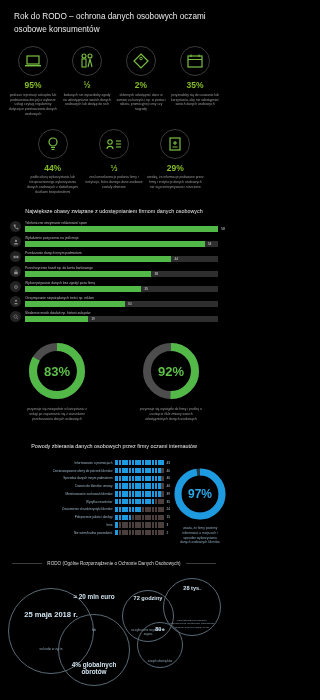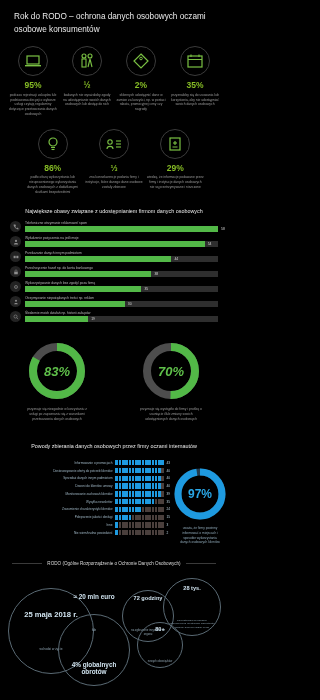--- a/index.html
+++ b/index.html
@@ -41,21 +41,21 @@
   }
   .bbody { flex:1; }
   .blabel { font-size:3.3px; color:#b9b9b9; margin-bottom:1px; }
   .btrack { height:6px; background:#2e2e2e; position:relative; }
   .bfill { height:100%; background:#52b847; }
   .bval { position:absolute; top:0; height:6px; line-height:6px; font-size:3.4px; color:#d8d8d8; padding-left:3px; }
 
   
   .donuts { display:flex; padding:14px 0 0 0; }
   .dwrap { flex:1; text-align:center; }
-  .dchart { width:62px; height:62px; margin:0 auto; position:relative;font-style:italic; }
+  .dchart { width:62px; height:62px; margin:0 auto; position:relative; }
   .dchart svg { display:block; transform:rotate(-90deg); }
   .dlabel {
     position:absolute; inset:0; display:flex; align-items:center; justify-content:center;
     font-size:13px; font-weight:bold; color:#5fc04a;
   }
   .dcap { font-size:3.3px; line-height:1.5; color:#9a9a9a; margin-top:5px; padding:0 24px; }
 
   
   .blueblock { padding:8px 0 0 0; }
   .bluewrap { display:flex; padding:4px 8px 0 8px;margin-left:24px; }
@@ -137,21 +137,21 @@
 
   <div class="statrow" style="padding-left:22px;padding-right:22px;padding-top:12px;">
     <div class="stat">
       <div class="circ">
         <svg width="16" height="16" viewBox="0 0 16 16">
             <circle cx="8" cy="6" r="4" fill="none" stroke="#7ac143" stroke-width="1.2"></circle>
             <line x1="6" y1="11.5" x2="10" y2="11.5" stroke="#7ac143" stroke-width="1.1"></line>
             <line x1="6.5" y1="13.5" x2="9.5" y2="13.5" stroke="#7ac143" stroke-width="1.1"></line>
           </svg>
       </div>
-      <div class="pct">86%</div>
+      <div class="pct">44%</div>
       <div class="cap">padło ofiarą wykorzystania lub nieuprawnionego wykorzystania danych osobowych z dodatkowymi skutkami bezpośrednimi</div>
     </div>
     <div class="stat">
       <div class="circ">
         <svg width="18" height="14" viewBox="0 0 18 14">
             <circle cx="5" cy="5" r="2.2" fill="none" stroke="#7ac143" stroke-width="1.1"></circle>
             <path d="M2 12 C2 8.5 8 8.5 8 12" fill="none" stroke="#7ac143" stroke-width="1.1"></path>
             <line x1="11" y1="4" x2="16" y2="4" stroke="#7ac143" stroke-width="1.1"></line>
             <line x1="11" y1="7" x2="16" y2="7" stroke="#7ac143" stroke-width="1.1"></line>
             <line x1="11" y1="10" x2="16" y2="10" stroke="#7ac143" stroke-width="1.1"></line>
@@ -292,21 +292,21 @@
           <div class="dlabel">83%</div>
         </div>
         <div class="dcap">przyznaje się niezgodnie w korzystaniu z usługi po zapoznaniu się z warunkami przetwarzania danych osobowych</div>
       </div>
       <div class="dwrap">
         <div class="dchart">
           <svg width="62" height="62" viewBox="0 0 62 62">
             <circle cx="31" cy="31" r="24" fill="none" stroke="#4d4d4d" stroke-width="8"></circle>
             <circle cx="31" cy="31" r="24" fill="none" stroke="#52b847" stroke-width="8" stroke-dasharray="75.39822368615503 999"></circle>
           </svg>
-          <div class="dlabel">70%</div>
+          <div class="dlabel">92%</div>
         </div>
         <div class="dcap">przyznaje się wystąpiło do firmy i prośbą o usunięcie i/lub zmiany swoich udostępnionych danych osobowych</div>
       </div>
     </div>
 
   <div class="blueblock">
     <div class="sectitle">Powody zbierania danych osobowych przez firmy oczami internautów</div>
     <div class="bluewrap">
       <div class="bluebars" id="bluebars">
           <div class="brow">

